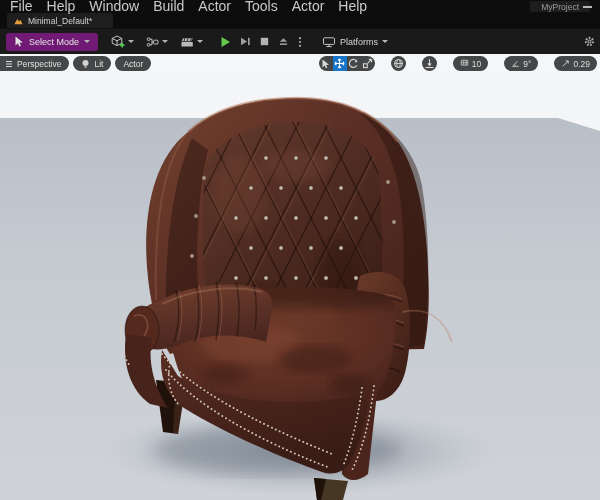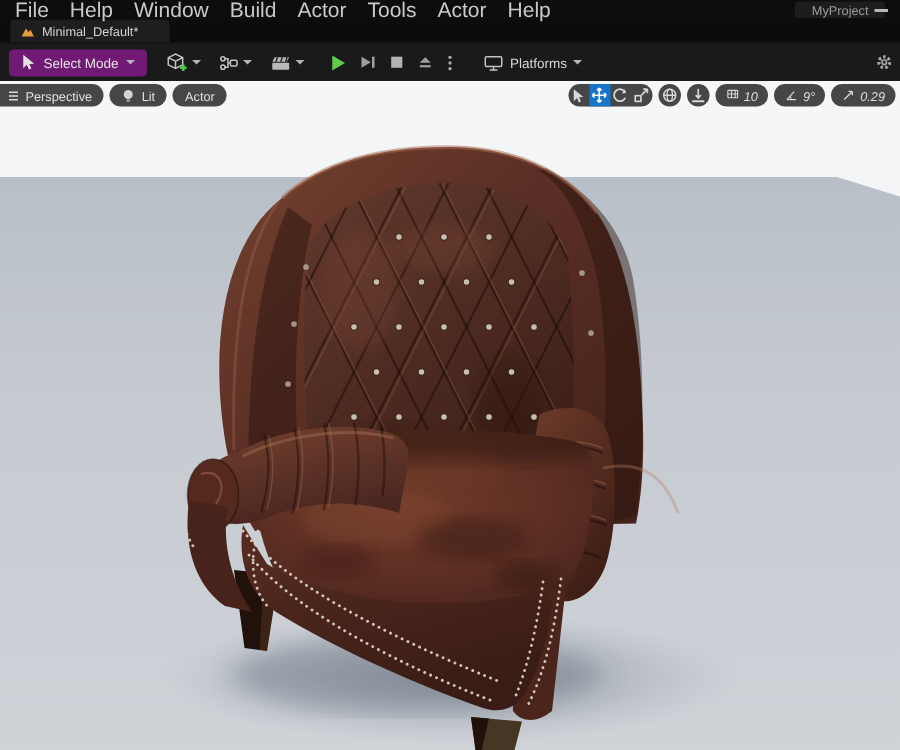--- a/index.html
+++ b/index.html
@@ -37,21 +37,21 @@
 
   
   .viewport { position:absolute; left:0; top:54px; width:600px; height:446px;
               background:linear-gradient(180deg,var(--sky,#f5f6f7) 0%,#eef0f2 100%); }
   .floor { position:absolute; inset:0;
            background:linear-gradient(180deg,var(--floor-far,#a9b0ba) 0%, #b7bdc6 10%, #c5cad1 45%, var(--floor-near,#cfd3d8) 100%);
            clip-path:polygon(0 64px,558px 64px,600px 77px,600px 446px,0 446px); }
   .chair-svg { position:absolute; inset:0; width:600px; height:446px; }
 
   .vp-left { position:absolute; left:-7px; top:2px; display:flex; gap:4px; }
-  .vp-right { position:absolute; right:3px; top:2px; display:flex; gap:4px; align-items:center;font-style:italic; }
+  .vp-right { position:absolute; right:3px; top:2px; display:flex; gap:16px; align-items:center; }
   .pill { height:15px; background:rgba(43,45,47,0.88); border-radius:8px; color:#e0e0e0;
           font-size:8.5px; display:flex; align-items:center; gap:4px; padding:0 8px; white-space:nowrap; }
   .pill.first { padding-left:12px; }
   .seg-group { height:15px; background:rgba(43,45,47,0.88); border-radius:8px; display:flex; overflow:hidden; }
   .seg { width:14px; height:15px; display:flex; align-items:center; justify-content:center; }
   .seg.selected { background:var(--accent-blue,#1674c9); }
   .round-btn { width:15px; height:15px; border-radius:50%; background:rgba(43,45,47,0.88);
                display:flex; align-items:center; justify-content:center; }
   .val-pill { height:15px; background:rgba(43,45,47,0.88); border-radius:8px; color:#dcdcdc;
               font-size:8.5px; display:flex; align-items:center; gap:3px; padding:0 7px; }

